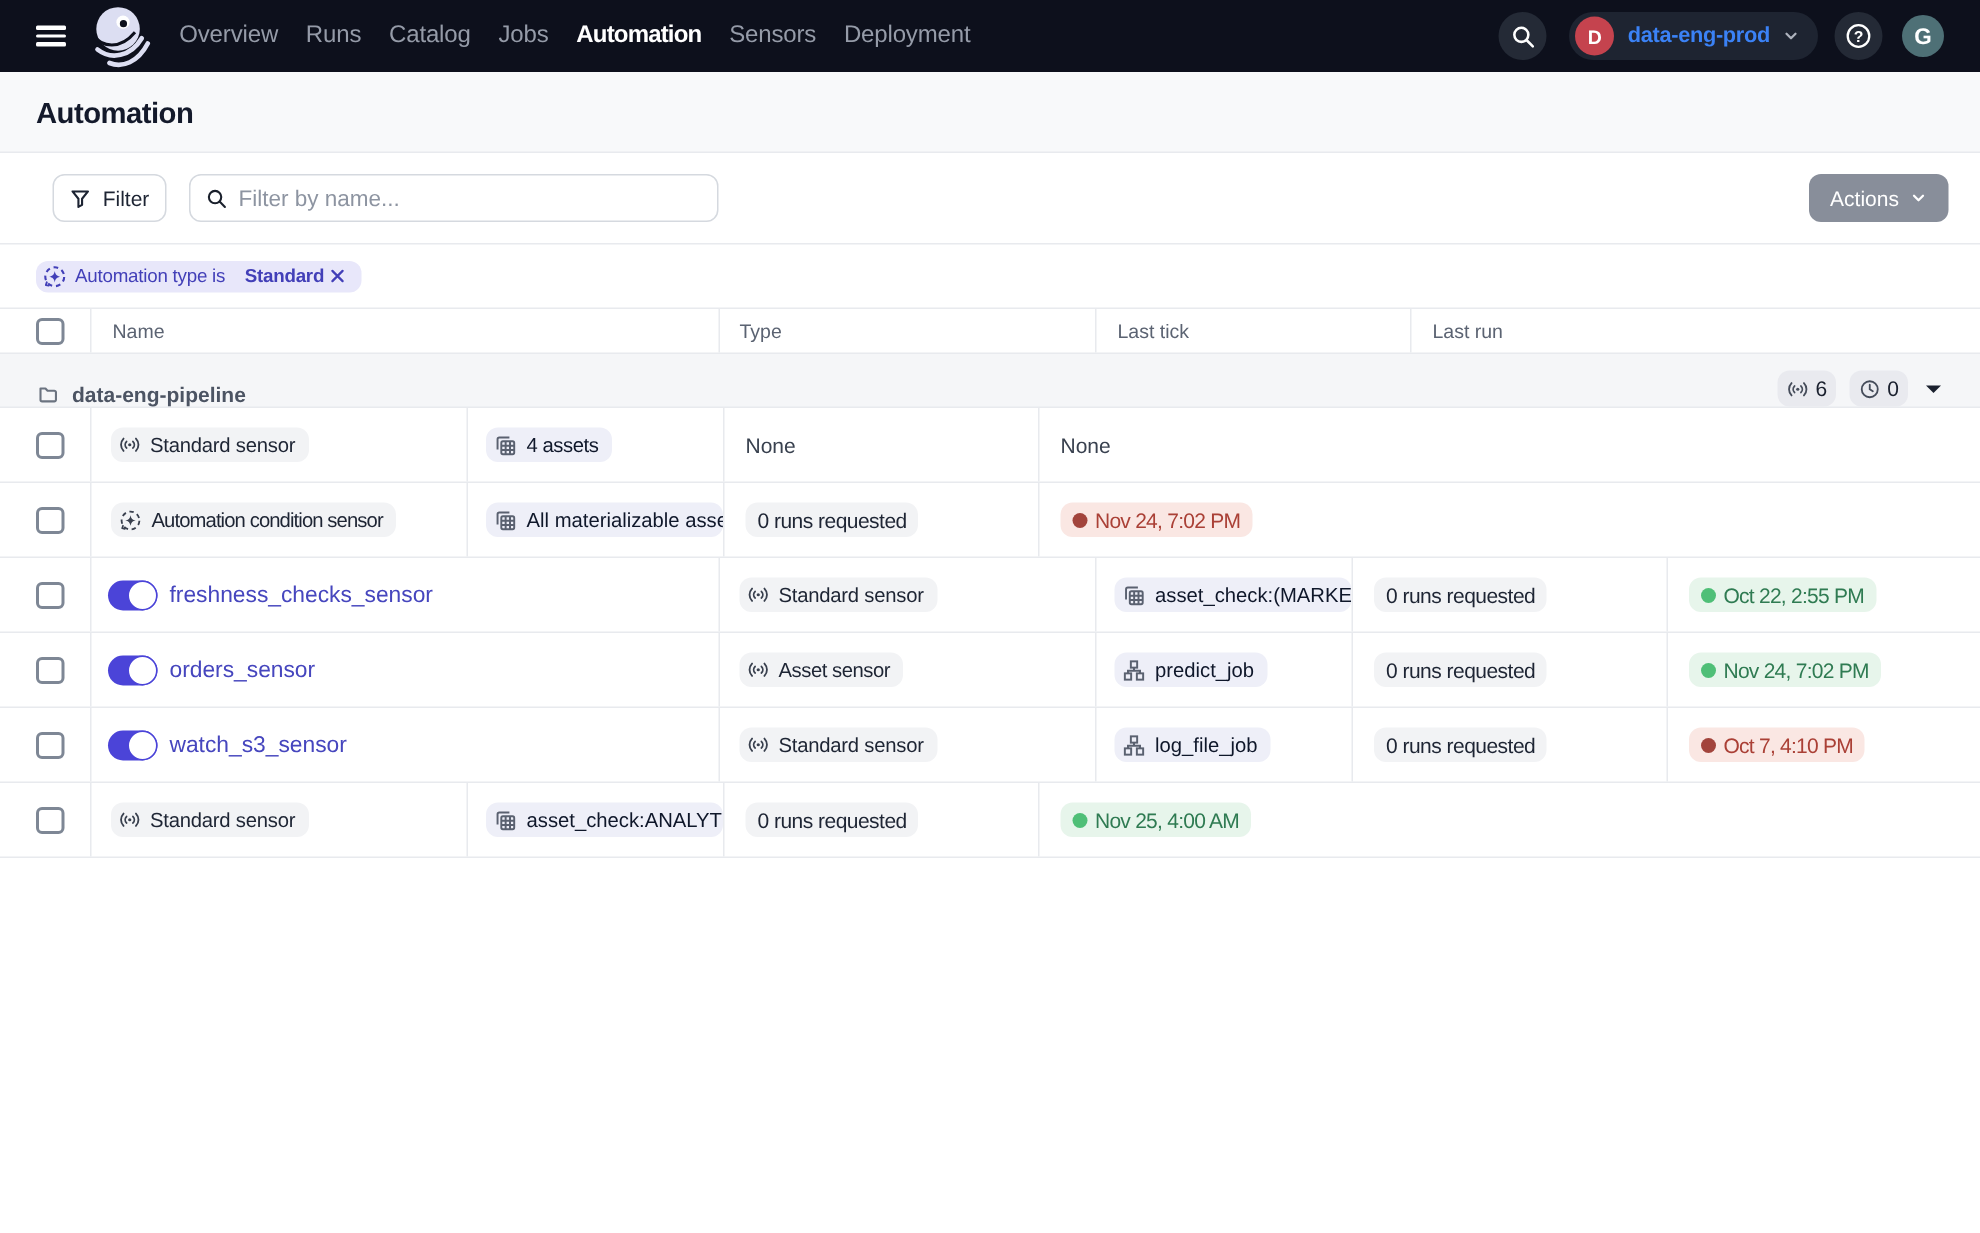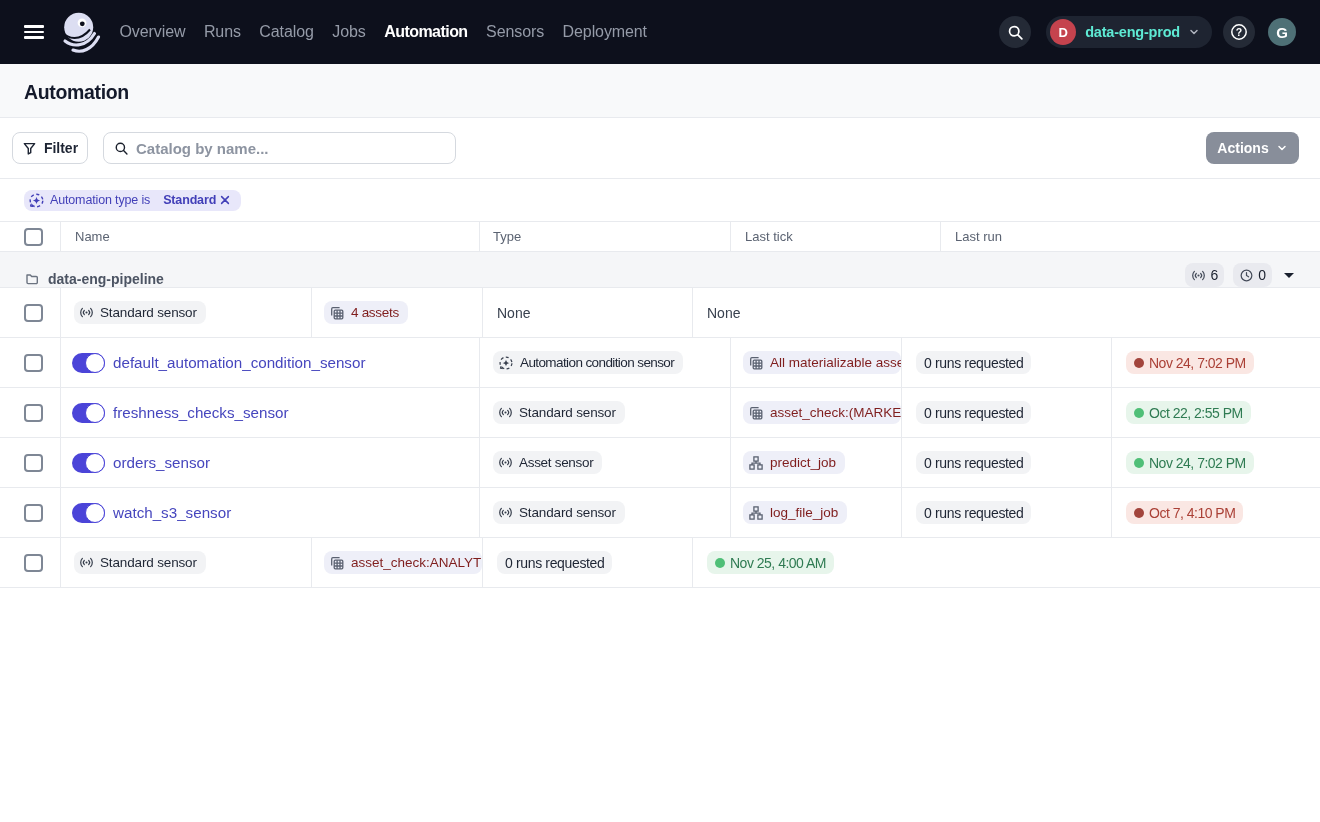--- a/index.html
+++ b/index.html
@@ -1,36 +1,36 @@
 <!DOCTYPE html>
 <html><head>
 <meta charset="utf-8">
 <style>
 * { box-sizing: border-box; margin: 0; padding: 0; }
 html,body { width:1320px; height:822px; font-family:"Liberation Sans", sans-serif; background:#fff; overflow:hidden; }
 
-.nav { height:64px; background:#0d101c; display:flex; align-items:center; }
+.nav { height:48px; background:#0d101c; display:flex; align-items:center; }
 .burger { width:20px; margin-left:23.5px; display:flex; flex-direction:column; gap:2.7px; cursor:pointer; }
 .burger i { display:block; height:2.6px; background:#fff; border-radius:1px; }
 .logo { margin-left:15px; width:44px; height:44px; }
 .navlinks { display:flex; margin-left:17px; gap:18.5px; font-size:16px; color:#959ba8; letter-spacing:-0.1px; }
 .navlinks .active { color:#fff; font-weight:bold; letter-spacing:-0.55px; }
 .nav-right { margin-left:auto; display:flex; align-items:center; margin-right:24px; }
 .iconbtn { width:32px; height:32px; border-radius:50%; background:#242a36; display:flex; align-items:center; justify-content:center; }
 .pill { margin-left:15px; height:32px; border-radius:16px; background:#1e2431; display:flex; align-items:center; padding:0 12px 0 4px; }
 .avatar { width:26px; height:26px; border-radius:50%; display:flex; align-items:center; justify-content:center; color:#fff; font-weight:bold; font-size:13px; }
 .av-d { background:#c5434e; }
-.pill .label { color:#5eead4; font-size:14.5px; font-weight:bold; letter-spacing:-0.2px; margin:0 8px 0 9px; }
+.pill .label { color:#3b82f6; font-size:14.5px; font-weight:bold; letter-spacing:-0.2px; margin:0 8px 0 9px; }
 .help { margin-left:11px; }
 .av-g { width:28px; height:28px; margin-left:13px; background:#4e7076; font-size:15px; }
 
 .pagehead { height:54px; background:#f8f9fa; border-bottom:1px solid #e8eaee; display:flex; align-items:center; padding-left:24px; }
 .pagehead h1 { font-size:19.5px; color:#141a2b; font-weight:bold; letter-spacing:-0.35px; margin-top:3px; }
 
-.toolbar { height:61px; border-bottom:1px solid #e8eaee; display:flex; align-items:center; padding:0 12px; position:relative;font-weight:bold; }
+.toolbar { height:61px; border-bottom:1px solid #e8eaee; display:flex; align-items:center; padding:0 35px; position:relative; }
 .btn-filter { height:32px; width:76px; border:1px solid #d5d9df; border-radius:8px; background:#fff; display:flex; align-items:center; justify-content:center; gap:7px; font-size:14px; color:#1d2433; }
 .searchbox { margin-left:15px; width:353px; height:32px; border:1px solid #d5d9df; border-radius:8px; display:flex; align-items:center; padding:0 10px; gap:7px; }
 .searchbox span { color:#8d94a1; font-size:15px; }
 .btn-actions { position:absolute; right:21px; height:32px; width:93px; border-radius:8px; background:#888e9a; color:#fff; font-size:14px; display:flex; align-items:center; justify-content:center; gap:7px; }
 
 .chiprow { height:42px; display:flex; align-items:center; padding-left:24px; }
 .fchip { height:21px; background:#e8e7fa; border-radius:8px; color:#423fb8; display:flex; align-items:center; font-size:12.5px; letter-spacing:-0.15px; padding:0 10px 0 4px; gap:5px; }
 .fchip b { margin-left:8px; }
 .fchip .x { margin-left:-2px; }
 
@@ -56,21 +56,21 @@
 .toggle { width:33px; height:20px; border-radius:10px; position:relative; flex:none; }
 .toggle.on { background:#4b44d8; }
 .toggle.off { background:#646c79; }
 .toggle .knob { position:absolute; top:0; width:20px; height:20px; border-radius:50%; background:#fff; }
 .toggle.on .knob { right:0; border:1.5px solid #4b44d8; }
 .toggle.off .knob { left:0; border:1.5px solid #646c79; }
 .nm { margin-left:8px; font-size:15.2px; color:#4646be; }
 .chip { height:23px; border-radius:8px; display:flex; align-items:center; padding:0 9px 0 5px; gap:6px; font-size:13.5px; white-space:nowrap; flex:none; }
 .chip-gray { background:#f2f3f5; color:#1e2534; }
 .chip-gray svg { color:#39404e; }
-.chip-tgt { background:#eeeff8; color:#7f1d1d; }
+.chip-tgt { background:#eeeff8; color:#0f172a; }
 .chip-tgt svg { color:#5a6170; flex:none; }
 .chip-clip { max-width:158px; overflow:hidden; }
 .chip-red { background:#fae7e3; color:#aa4036; font-size:14px; padding:0 8px; gap:5px; }
 .chip-green { background:#e7f5eb; color:#2f7b52; font-size:14px; padding:0 8px; gap:5px; }
 .dot { width:10px; height:10px; border-radius:50%; flex:none; }
 .chip-tick { font-size:14px; padding:0 8px; }
 .none { font-size:14px; color:#39414f; }
 .ls1 { letter-spacing:-0.15px; }
 .ls2 { letter-spacing:-0.6px; }
 .ls3 { letter-spacing:-0.3px; }
@@ -130,21 +130,21 @@
   </div>
 <div class="toolbar">
   <div class="btn-filter"><svg width="15" height="15" viewBox="0 0 16 16" fill="none" stroke="currentColor" stroke-width="1.5" stroke-linejoin="round">
         <path d="M2.5 2.8h11L9.3 8v4.4l-2.6 1.4V8z"></path>
       </svg>Filter</div>
   <div class="searchbox">
       <svg width="15" height="15" viewBox="0 0 16 16" fill="none" stroke="#1a202c" stroke-width="1.5">
         <circle cx="6.8" cy="6.8" r="4.4"></circle>
         <path d="M10.2 10.2L13.8 13.8" stroke-linecap="round"></path>
       </svg>
-      <span>Catalog by name...</span>
+      <span>Filter by name...</span>
     </div>
   <div class="btn-actions">Actions<svg width="12" height="12" viewBox="0 0 12 12" fill="none" stroke="#fff" stroke-width="1.5" stroke-linecap="round" stroke-linejoin="round">
         <path d="M3 4.5l3 3 3-3"></path>
       </svg></div>
 </div>
 <div class="chiprow">
   <div class="fchip">
     <svg width="17" height="17" viewBox="0 0 17 17" fill="none" stroke="currentColor">
         <circle cx="8.5" cy="8.5" r="6.3" stroke-width="1.4" stroke-dasharray="3.1 2.6" stroke-dashoffset="5.5"></circle>
         <path d="M8.5 4.7 C8.9 7.1, 9.9 8.1, 12.2 8.5 C9.9 8.9, 8.9 9.9, 8.5 12.3 C8.1 9.9, 7.1 8.9, 4.8 8.5 C7.1 8.1, 8.1 7.1, 8.5 4.7 Z" fill="currentColor" stroke="none"></path>
@@ -213,26 +213,20 @@
         <span class="none">None</span>
       </div>
     <div class="cell c5">
         <span class="none">None</span>
       </div>
   </div>
   <div class="trow brow">
     <div class="cell c0">
         <span class="cbox"></span>
       </div>
-    <div class="cell c1">
-        <span class="toggle on" style="margin-left:-3px">
-          <span class="knob"></span>
-        </span>
-        <span class="nm">default_automation_condition_sensor</span>
-      </div>
     <div class="cell c2">
         <div class="chip chip-gray">
           <svg width="16" height="16" viewBox="0 0 17 17" fill="none" stroke="currentColor">
             <circle cx="8.5" cy="8.5" r="6.3" stroke-width="1.3" stroke-dasharray="3.1 2.6" stroke-dashoffset="5.5"></circle>
             <path d="M8.5 4.7 C8.9 7.1, 9.9 8.1, 12.2 8.5 C9.9 8.9, 8.9 9.9, 8.5 12.3 C8.1 9.9, 7.1 8.9, 4.8 8.5 C7.1 8.1, 8.1 7.1, 8.5 4.7 Z" fill="currentColor" stroke="none"></path>
             <path d="M3.2 12.2 L2.6 14 L4.5 14.4" stroke-width="1.2" fill="none" stroke-linecap="round" stroke-linejoin="round"></path>
           </svg>
           <span class="ls2">Automation condition sensor</span>
         </div>
       </div>

